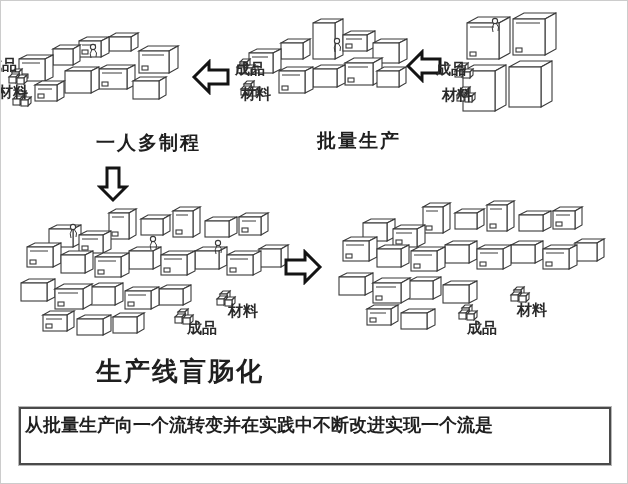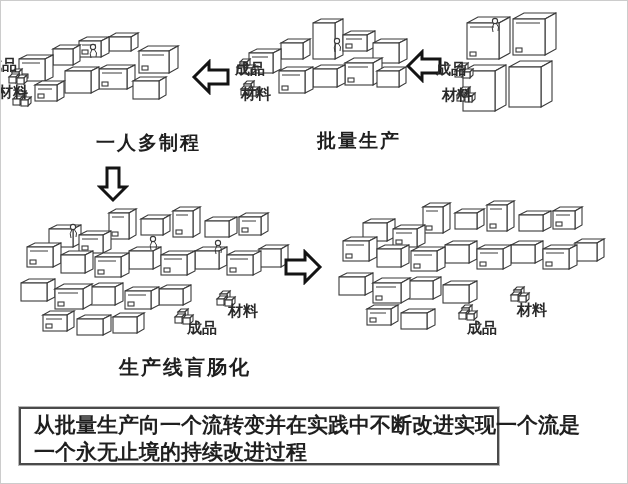--- a/index.html
+++ b/index.html
@@ -27,37 +27,37 @@
   #arrow-left-2{left:404px;top:48px;}
   #arrow-down{left:96px;top:164px;}
   #arrow-right{left:282px;top:248px;}
   .stage-label{
     position:absolute;text-align:right;font-weight:700;color:var(--ink);
     white-space:nowrap;
   }
   #label-a{left:20px; top:129px;width:180px;font-size:19px;letter-spacing:2px;}
   #label-b{left:240px;top:127px;width:160px;font-size:19px;letter-spacing:2px;}
   #label-c{left:435px;top:126px;width:150px;font-size:19px;letter-spacing:2px;}
-  #label-d{left:30px; top:353px;width:220px;font-size:20px;letter-spacing:2px;}
+  #label-d{left:43px; top:353px;width:220px;font-size:26px;letter-spacing:2px;}
   #label-e{left:355px;top:351px;width:220px;font-size:20px;letter-spacing:1px;}
   .tag{
     position:absolute;font-size:15px;color:#2a2a2a;white-space:nowrap;
     font-weight:600;
   }
   #tag-a-fin{left:-14px;top:55px;} #tag-a-mat{left:-3px;top:82px;}
   #tag-b-fin{left:234px;top:59px;} #tag-b-mat{left:240px;top:84px;}
   #tag-c-fin{left:435px;top:59px;} #tag-c-mat{left:441px;top:85px;}
   #tag-d-fin{left:186px;top:318px;} #tag-d-mat{left:227px;top:301px;}
   #tag-e-fin{left:466px;top:318px;} #tag-e-mat{left:516px;top:300px;}
   .caption{
-    position:absolute;left:18px;top:406px;width:480px;height:58px;
+    position:absolute;left:18px;top:406px;width:592px;height:58px;
     box-sizing:border-box;border:2px solid var(--caption-border);
     box-shadow:0 0 0 1px #b8b8b8;
-    padding:3px 13px 0 13px;
-    font-size:21px;font-weight:700;color:var(--ink);line-height:27px;
+    padding:3px 13px 0 4px;
+    font-size:18px;font-weight:700;color:var(--ink);line-height:27px;
   }
   .caption div{white-space:nowrap;}
 </style>
 </head>
 <body>
 
 <div class="frame">
 
   <svg class="cluster" id="cluster-a" viewBox="0 0 180 112">
       <polygon class="f" points="102,20 109,16 131,16 124,20"></polygon>
@@ -458,16 +458,15 @@
   <span class="tag" id="tag-b-mat">材料</span>
   <span class="tag" id="tag-c-fin">成品</span>
   <span class="tag" id="tag-c-mat">材料</span>
   <span class="tag" id="tag-d-fin">成品</span>
   <span class="tag" id="tag-d-mat">材料</span>
   <span class="tag" id="tag-e-fin">成品</span>
   <span class="tag" id="tag-e-mat">材料</span>
 
   <div class="caption">
     <div>从批量生产向一个流转变并在实践中不断改进实现一个流是</div>
-    <div>一个永无止境的持续改进过程</div>
   </div>
 
 </div>
 
 </body></html>

